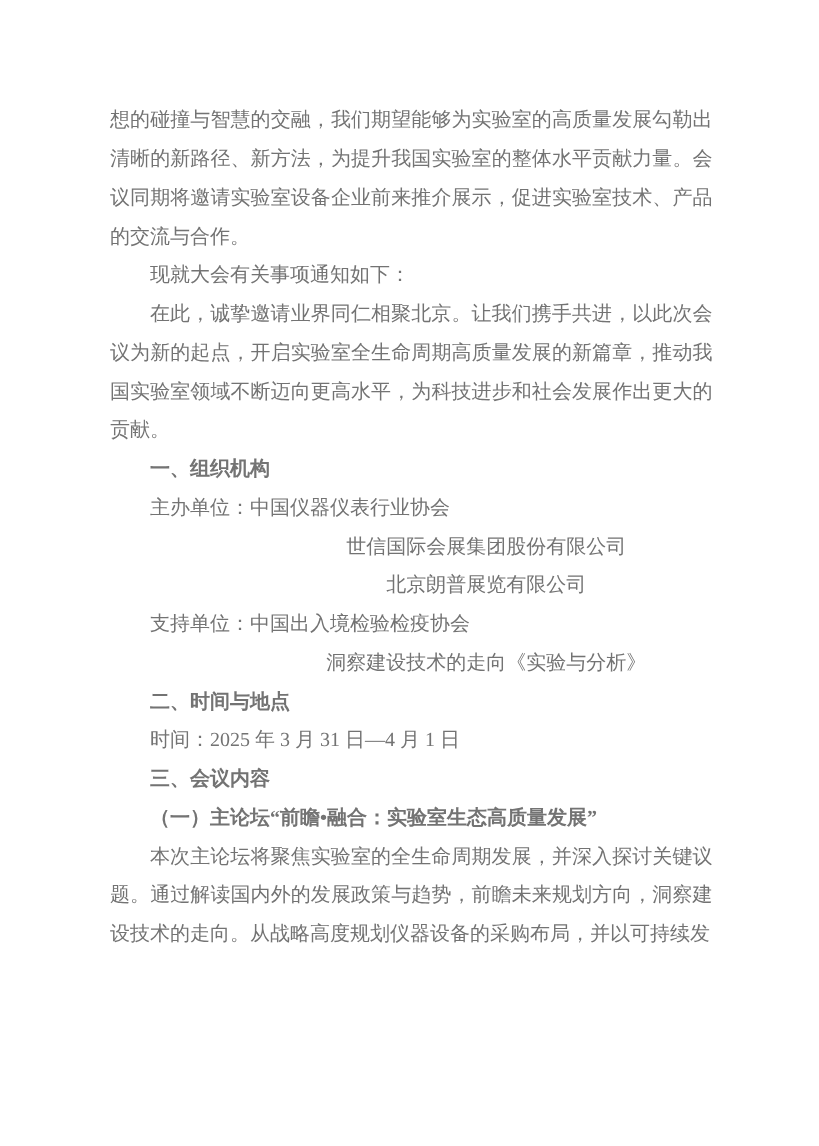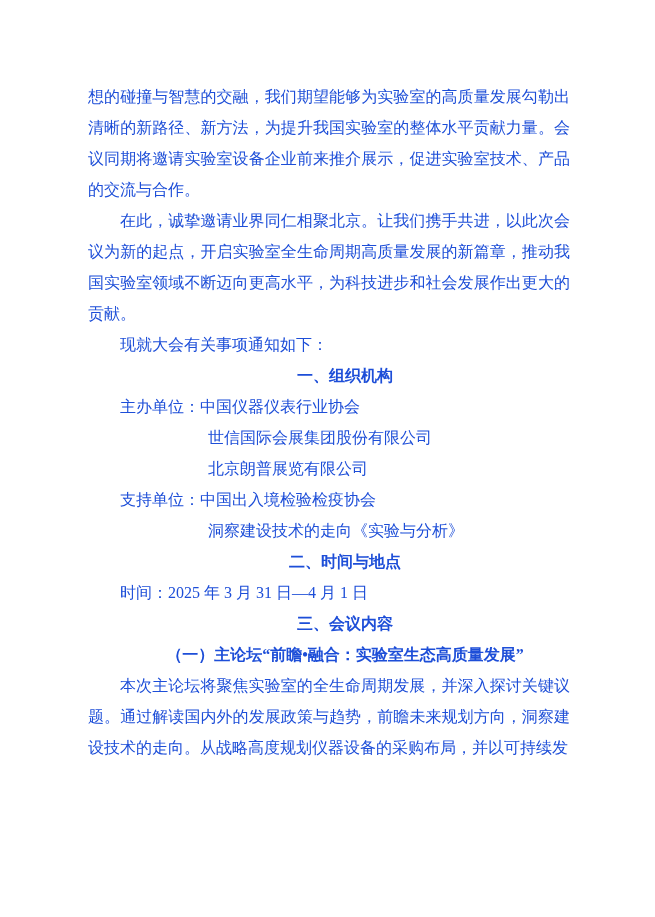--- a/index.html
+++ b/index.html
@@ -14,47 +14,47 @@
   }
   .page {
     box-sizing: border-box;
     width: 655px;
     height: 917px;
     padding: 81px 85px 0 88px;
     background: #ffffff;
     font-family: "Liberation Serif", "DejaVu Serif", serif;
     font-size: 16px;
     line-height: 31px;
-    color: #1d4ed8;
+    color: #737373;
   }
   .doc p {
     margin: 0;
     padding: 0;
     text-align: justify;
     text-justify: inter-character;
   }
   .doc p.plain   { text-indent: 0; }
   .doc p.indent  { text-indent: 2em; }
-  .doc p.sub     { text-indent: 7.5em; text-align: left; }
+  .doc p.sub     { text-indent: 7.5em; text-align: center; }
   .doc p.heading,
   .doc p.subheading {
     text-indent: 2em;
     font-weight: bold;
-    text-align: center;
+    text-align: left;
     font-family: Liberation Serif, serif;
   }
 </style>
 </head>
 <body>
 
 <div class="page">
   <div class="doc" id="doc">
       <p class="plain">想的碰撞与智慧的交融，我们期望能够为实验室的高质量发展勾勒出清晰的新路径、新方法，为提升我国实验室的整体水平贡献力量。会议同期将邀请实验室设备企业前来推介展示，促进实验室技术、产品的交流与合作。</p>
+      <p class="indent">现就大会有关事项通知如下：</p>
       <p class="indent">在此，诚挚邀请业界同仁相聚北京。让我们携手共进，以此次会议为新的起点，开启实验室全生命周期高质量发展的新篇章，推动我国实验室领域不断迈向更高水平，为科技进步和社会发展作出更大的贡献。</p>
-      <p class="indent">现就大会有关事项通知如下：</p>
       <p class="heading">一、组织机构</p>
       <p class="indent">主办单位：中国仪器仪表行业协会</p>
       <p class="sub">世信国际会展集团股份有限公司</p>
       <p class="sub">北京朗普展览有限公司</p>
       <p class="indent">支持单位：中国出入境检验检疫协会</p>
       <p class="sub">洞察建设技术的走向《实验与分析》</p>
       <p class="heading">二、时间与地点</p>
       <p class="indent">时间：2025 年 3 月 31 日—4 月 1 日</p>
       <p class="heading">三、会议内容</p>
       <p class="subheading">（一）主论坛“前瞻•融合：实验室生态高质量发展”</p>

